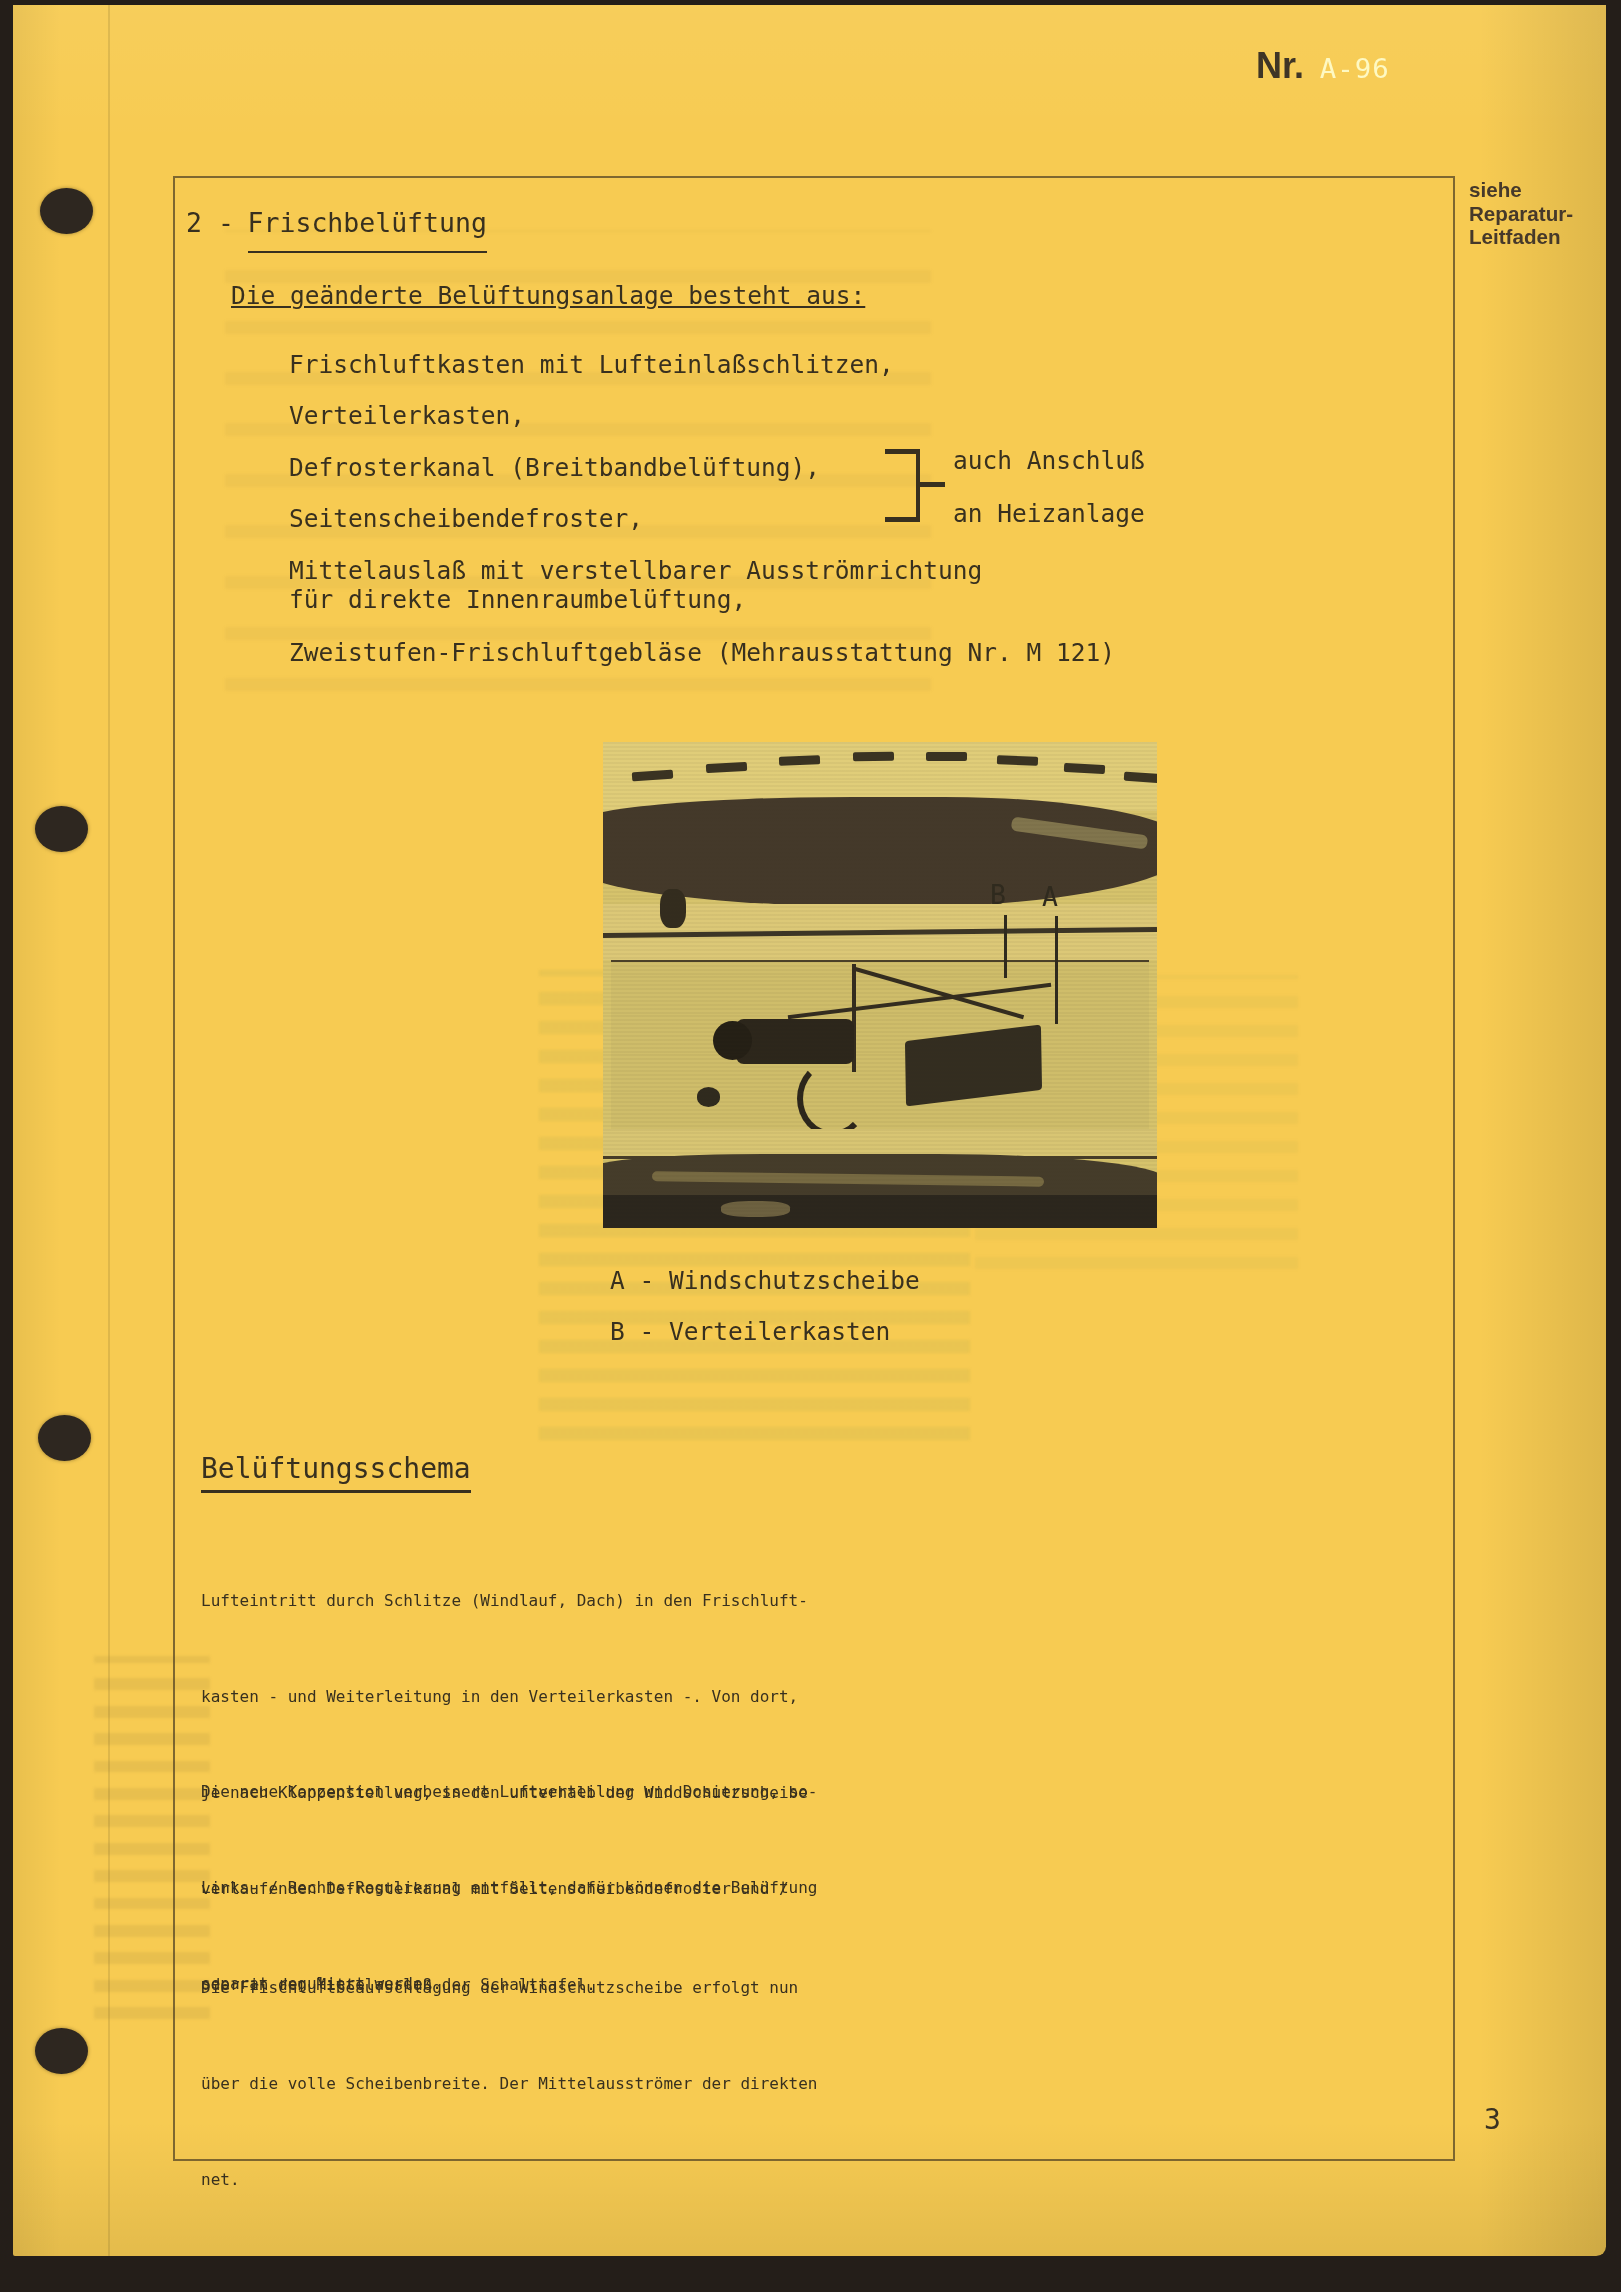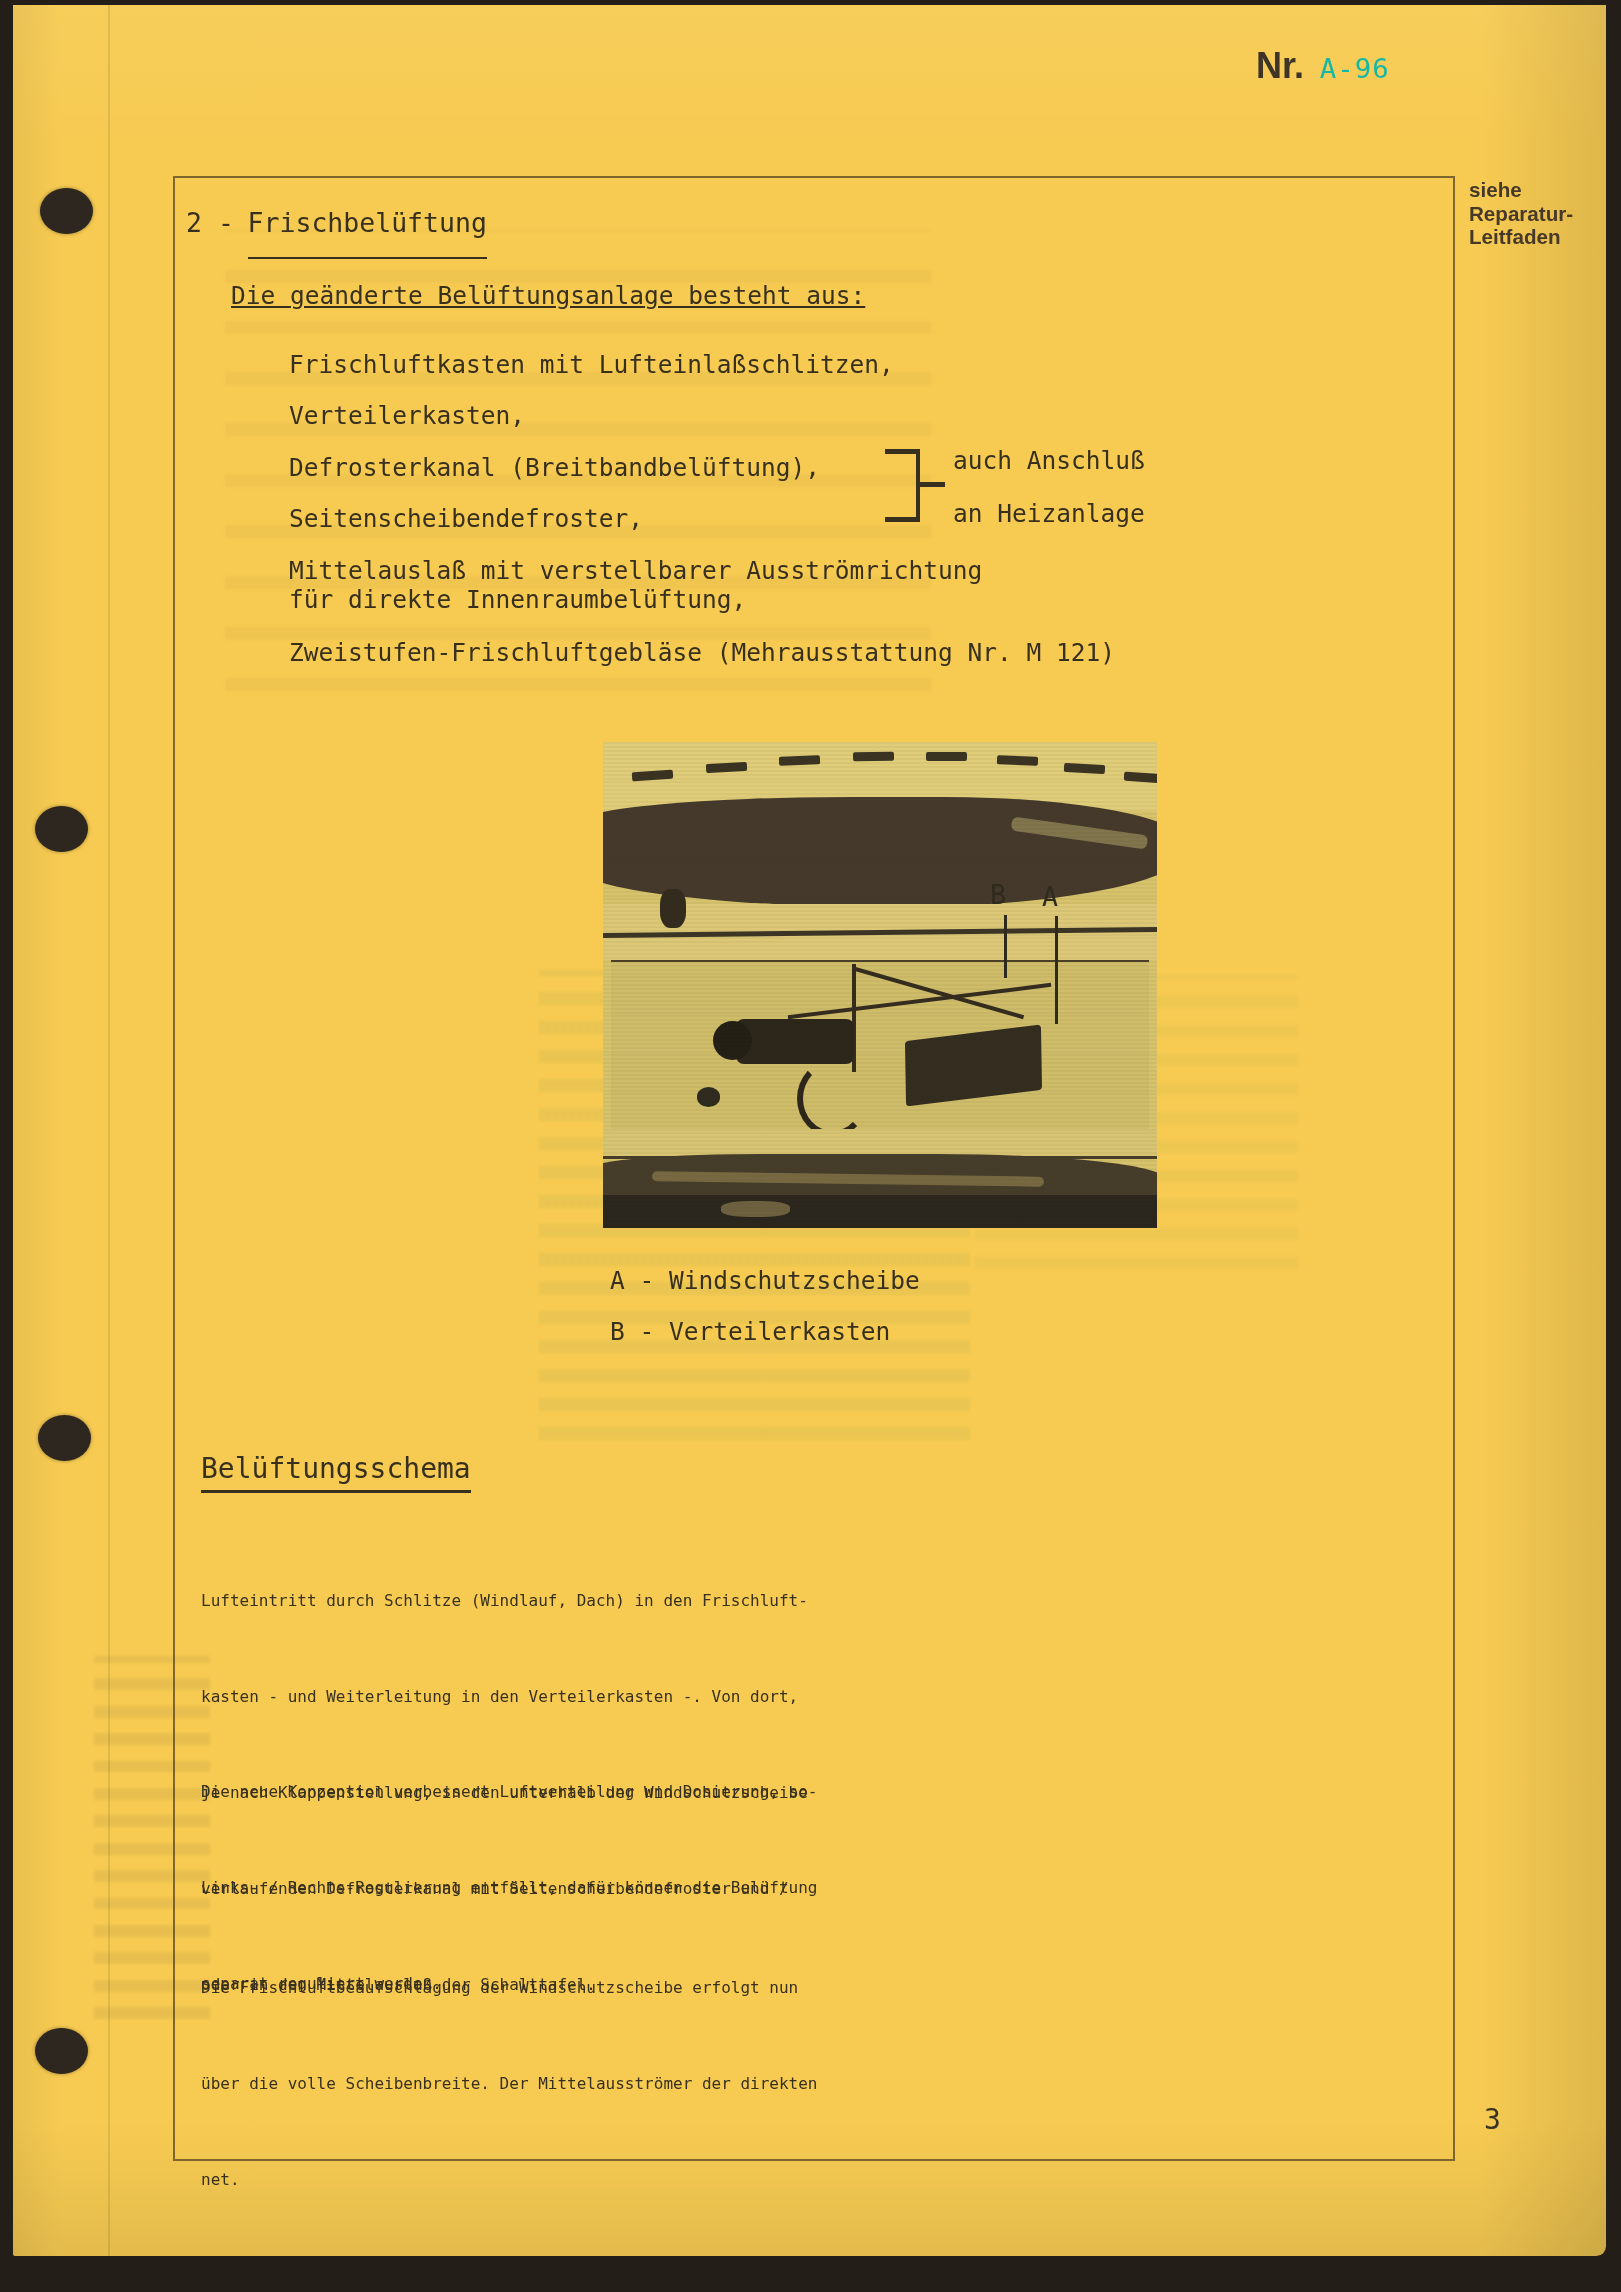--- a/index.html
+++ b/index.html
@@ -16,24 +16,24 @@
       linear-gradient(180deg, rgba(255,255,255,.05) 0, rgba(0,0,0,0) 6%, rgba(0,0,0,0) 94%, rgba(0,0,0,.08) 100%),
       #f7cb52;
     border-radius:0 0 9.8px 2px;
   }
   .crease{position:absolute;left:95px;top:0;width:2px;height:2251px;background:rgba(110,92,40,.18);}
   .hole{position:absolute;width:53px;height:46px;border-radius:50%;background:#2e2720;box-shadow:0 0 3.9px rgba(60,45,20,.5);}
   .content-box{position:absolute;left:173px;top:176px;width:1282px;height:1985px;border:2px solid rgba(86,70,36,.75);box-sizing:border-box;}
   .mono{font-family:"DejaVu Sans Mono", monospace;}
   .docnum{position:absolute;left:1256px;top:45px;display:flex;align-items:baseline;gap:15.7px;}
   .docnum .nr{font-family:"Liberation Sans", sans-serif;font-weight:bold;font-size:36px;color:#3f3526;}
-  .docnum .code{font-size:27.4px;color:#14b8a6;letter-spacing:1px;text-align:center;}
+  .docnum .code{font-size:27.4px;color:#fef9c3;letter-spacing:1px;text-align:center;}
   .margin-note{position:absolute;left:1469px;top:178px;font-family:"Liberation Sans", sans-serif;font-weight:bold;font-size:20.6px;line-height:23.5px;color:#46392а;color:#46392a;}
   .heading{position:absolute;left:186px;top:207px;font-size:26.5px;display:flex;gap:13.7px;}
-  .heading .title{border-bottom:2.9px solid #38301f;padding-bottom:19px;}
+  .heading .title{border-bottom:2.9px solid #38301f;padding-bottom:13px;}
   .bodytext{font-size:16px;line-height:32px;white-space:pre;}
   .line{position:absolute;font-size:24.5px;white-space:pre;}
   .bracket{position:absolute;left:885px;top:449px;width:31px;height:73px;border-right:4.9px solid #38301f;box-sizing:content-box;}
   .bracket::before{content:"";position:absolute;left:0;top:0;width:100%;height:4.9px;background:#38301f;}
   .bracket::after{content:"";position:absolute;left:0;bottom:0;width:100%;height:4.9px;background:#38301f;}
   .bracket-dash{position:absolute;left:918px;top:482px;width:27.4px;height:4.9px;background:#38301f;}
   .ghost{position:absolute;filter:blur(1.5px);pointer-events:none;}
   .g1{left:539px;top:970px;width:431px;height:470px;
       background:repeating-linear-gradient(0deg, rgba(140,150,70,.12) 0 12.7px, rgba(0,0,0,0) 12.7px 29px);}
   .g2{left:94px;top:1656px;width:116px;height:363px;

